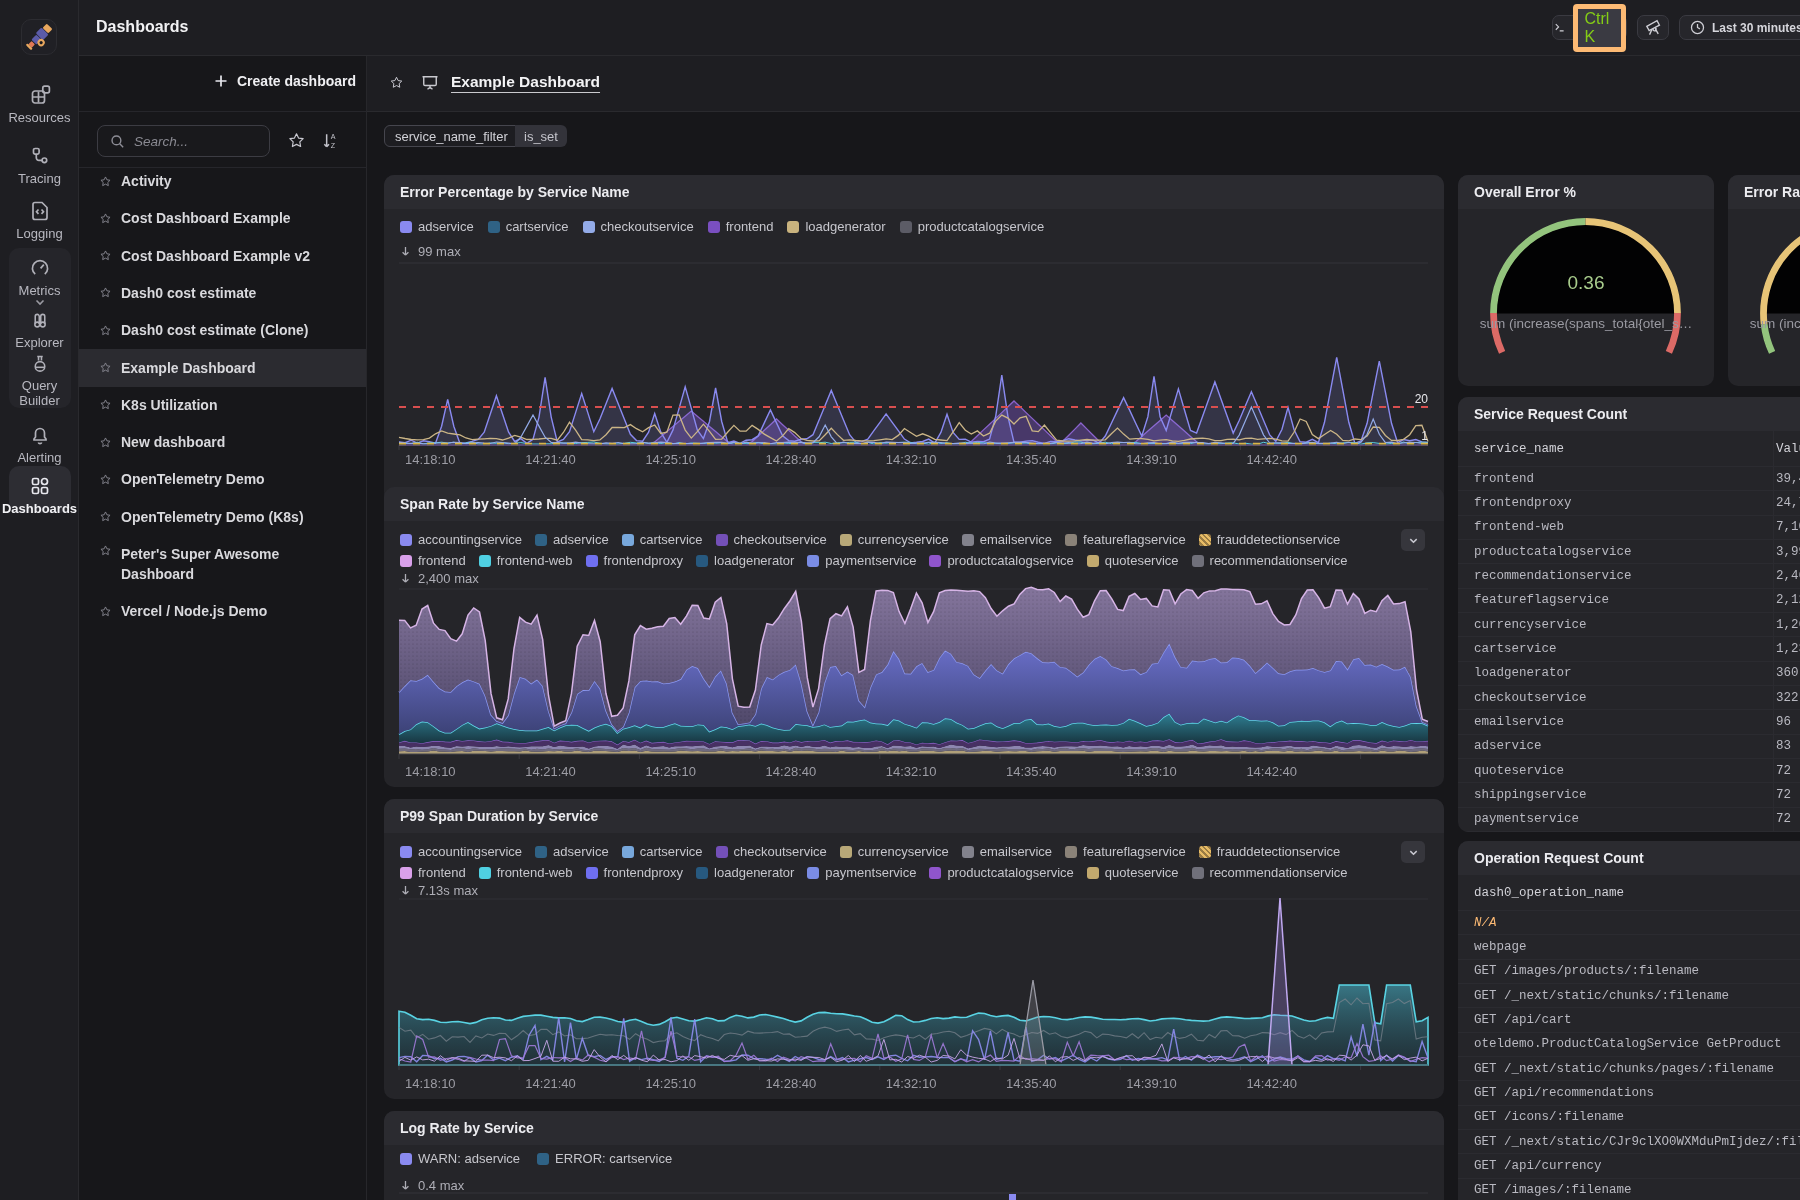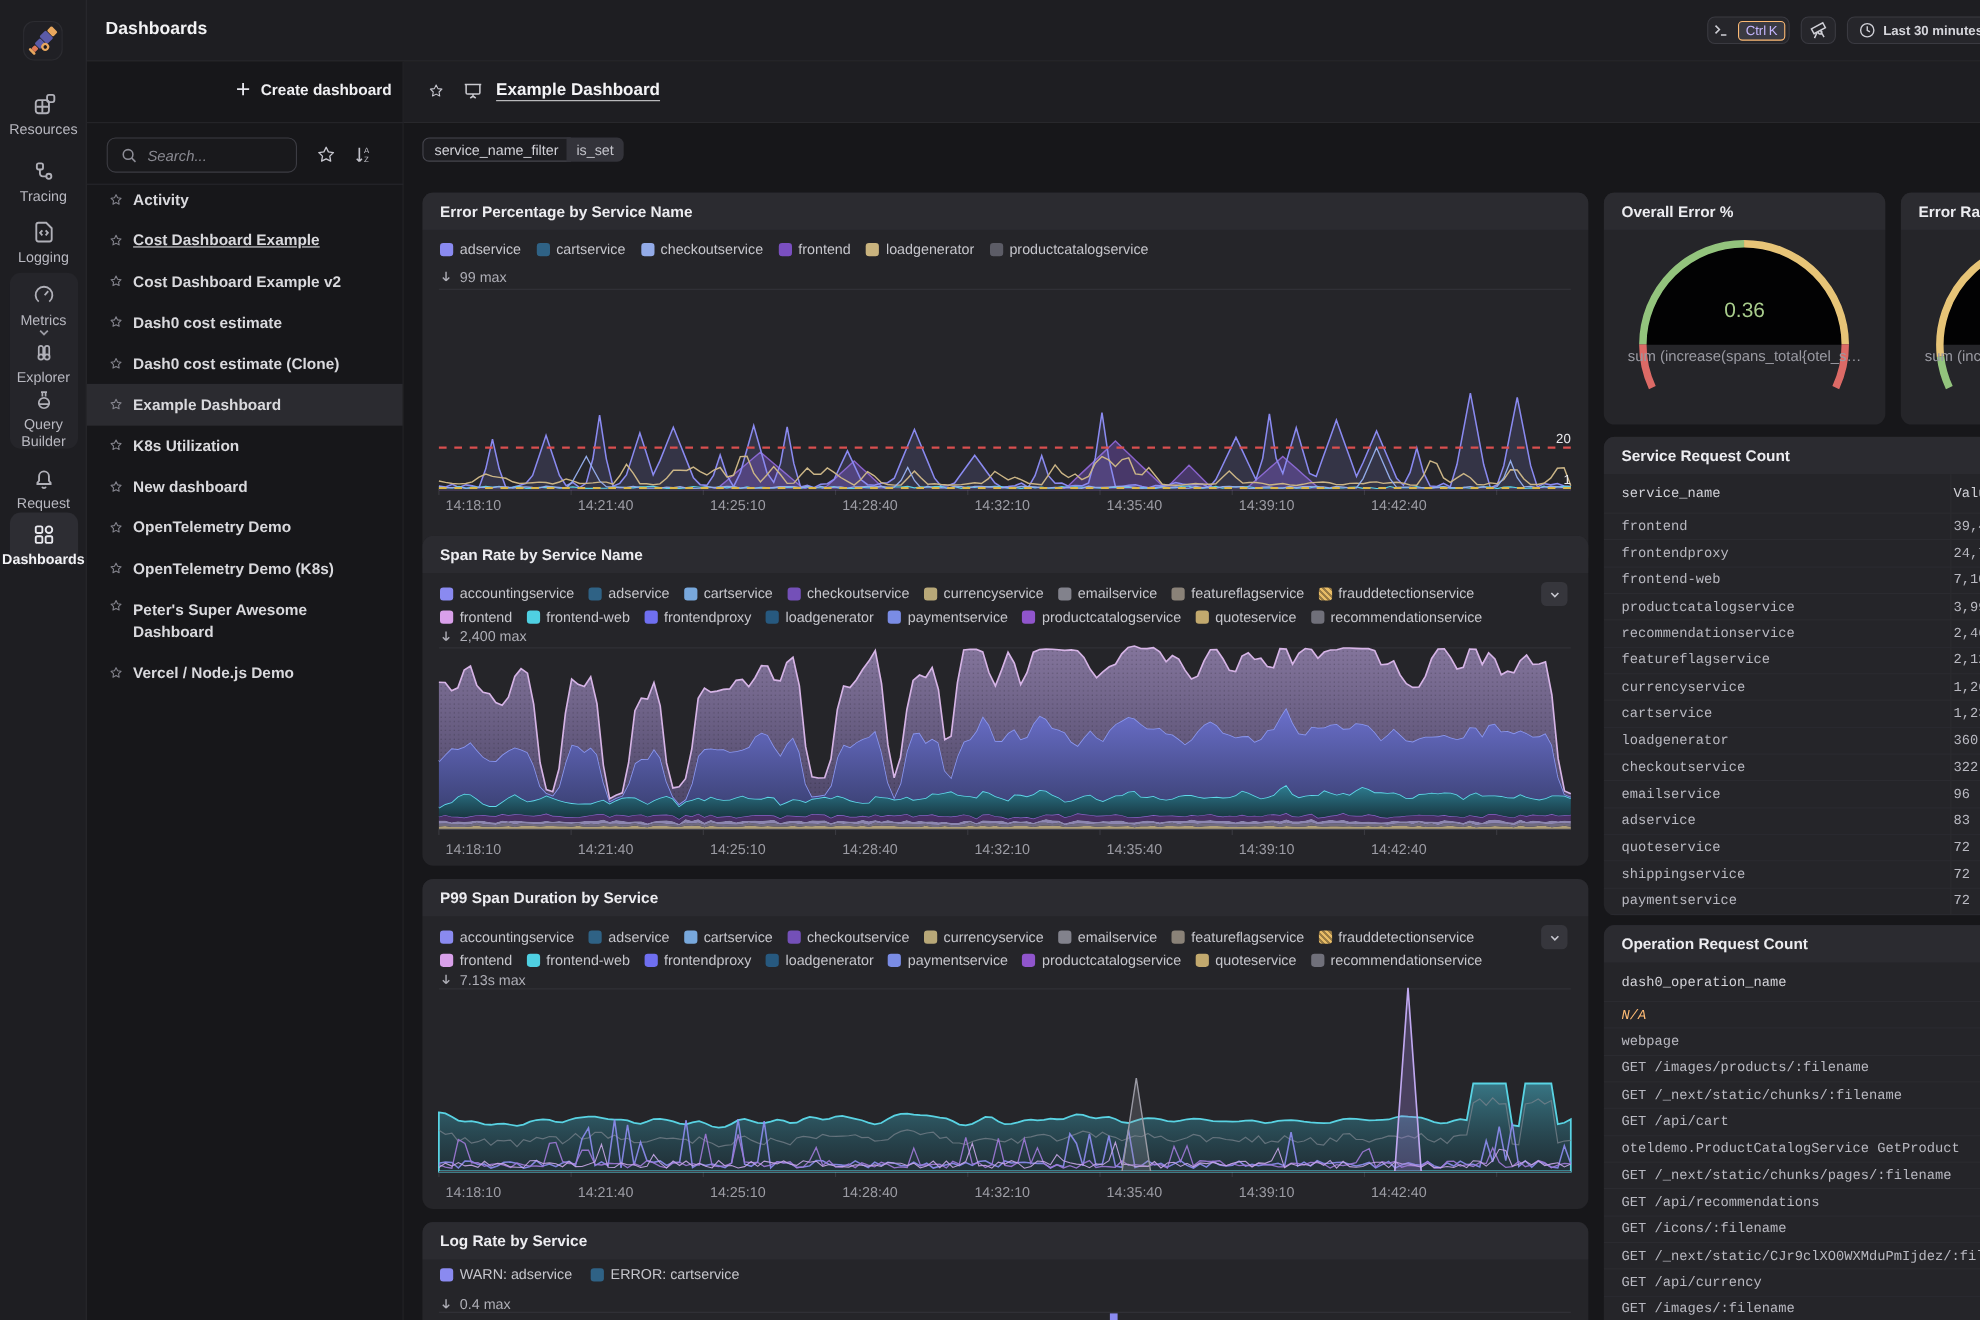--- a/index.html
+++ b/index.html
@@ -32,21 +32,21 @@
 
 .tbl{position:absolute;font-family:"Liberation Mono",monospace;font-size:12.5px;color:#b9b9c1}
 .trow{position:absolute;left:0;width:100%;display:flex;align-items:center;border-bottom:1px solid #2b2b30}
 .thead{color:#d2d2d8}
 
 .chip1{position:absolute;border:1px solid #46464e;border-radius:6px 0 0 6px;font-size:13px;color:#d2d2d8;
  display:flex;align-items:center;padding:0 10px;background:#1d1d21}
 .chip2{position:absolute;background:#33333a;border-radius:0 6px 6px 0;font-size:13px;color:#c4c4cb;
  display:flex;align-items:center;padding:0 9px}
 .tbtn{position:absolute;background:#26262b;border:1px solid #3a3a41;border-radius:7px;display:flex;align-items:center;justify-content:center;gap:7px;color:#d6d6dc}
-.kbd{background:#3a3a42;border:1px solid #fdba74;border-radius:4px;font-size:12px;color:#c4b5fd;padding:1px 6px}
+.kbd{background:#3a3a42;border:5px solid #fdba74;border-radius:4px;font-size:16px;color:#84cc16;padding:1px 6px}
 </style></head><body>
 <div id="app">
     <div id="topbar">
       <div class="abs" style="left:17px;top:18px;font-size:16px;font-weight:600;color:#f2f2f4">Dashboards</div>
       <div class="tbtn" style="left:1473px;top:15px;width:75px;height:25px">
         <svg width="17" height="17" viewBox="0 0 24 24" fill="none" stroke="#cfcfd6" stroke-width="2">
           <path d="M5 6l5 5-5 5M12 18h7"></path>
         </svg>
         <span class="kbd">Ctrl K</span>
       </div>
@@ -128,21 +128,21 @@
           <circle cx="12" cy="14.6" r="5.2"></circle>
           <path d="M7 15.6h10"></path>
         </svg>
         <div style="">Query<br>Builder</div>
       </div>
       <div class="navitem" style="top:423px;">
         <svg width="24" height="24" viewBox="0 0 24 24" fill="none" stroke="#b0b0b8" stroke-width="1.7">
           <path d="M6 17h12v-1l-1.5-2v-4a4.5 4.5 0 0 0-9 0v4L6 16z"></path>
           <path d="M10.3 19.5a1.8 1.8 0 0 0 3.4 0"></path>
         </svg>
-        <div style="">Request</div>
+        <div style="">Alerting</div>
       </div>
       <div class="navgroup" style="top:466px;height:47px;background:#2d2d33"></div>
       <div class="navitem" style="top:474px;">
         <svg width="24" height="24" viewBox="0 0 24 24" fill="none" stroke="#e8e8ee" stroke-width="1.7">
           <rect x="4.5" y="4.5" width="6" height="6" rx="1.5"></rect>
           <rect x="13.5" y="4.5" width="6" height="6" rx="3"></rect>
           <rect x="4.5" y="13.5" width="6" height="6" rx="1.5"></rect>
           <rect x="13.5" y="13.5" width="6" height="6" rx="1.5"></rect>
         </svg>
         <div style="color:#f2f2f5;font-weight:700;">Dashboards</div>
@@ -175,21 +175,21 @@
         </svg></div>
       <div class="abs" style="left:0;top:111px;width:288px;border-top:1px solid #26262b"></div>
       <div class="listitem" style="top:106.0px;height:38px;">
         <span class="st">
           <svg width="13" height="13" viewBox="0 0 24 24" fill="none" stroke="#83838c" stroke-width="1.8" stroke-linejoin="round">
             <path d="M12 3.6l2.6 5.3 5.8.8-4.2 4.1 1 5.8-5.2-2.7-5.2 2.7 1-5.8-4.2-4.1 5.8-.8z"></path>
           </svg>
         </span>
         <span style="">Activity</span>
       </div>
-      <div class="listitem" style="top:143.3px;height:38px;text-decoration:underline;">
+      <div class="listitem" style="top:143.3px;height:38px;">
         <span class="st">
           <svg width="13" height="13" viewBox="0 0 24 24" fill="none" stroke="#83838c" stroke-width="1.8" stroke-linejoin="round">
             <path d="M12 3.6l2.6 5.3 5.8.8-4.2 4.1 1 5.8-5.2-2.7-5.2 2.7 1-5.8-4.2-4.1 5.8-.8z"></path>
           </svg>
         </span>
         <span style="">Cost Dashboard Example</span>
       </div>
       <div class="listitem" style="top:180.6px;height:38px;">
         <span class="st">
           <svg width="13" height="13" viewBox="0 0 24 24" fill="none" stroke="#83838c" stroke-width="1.8" stroke-linejoin="round">

